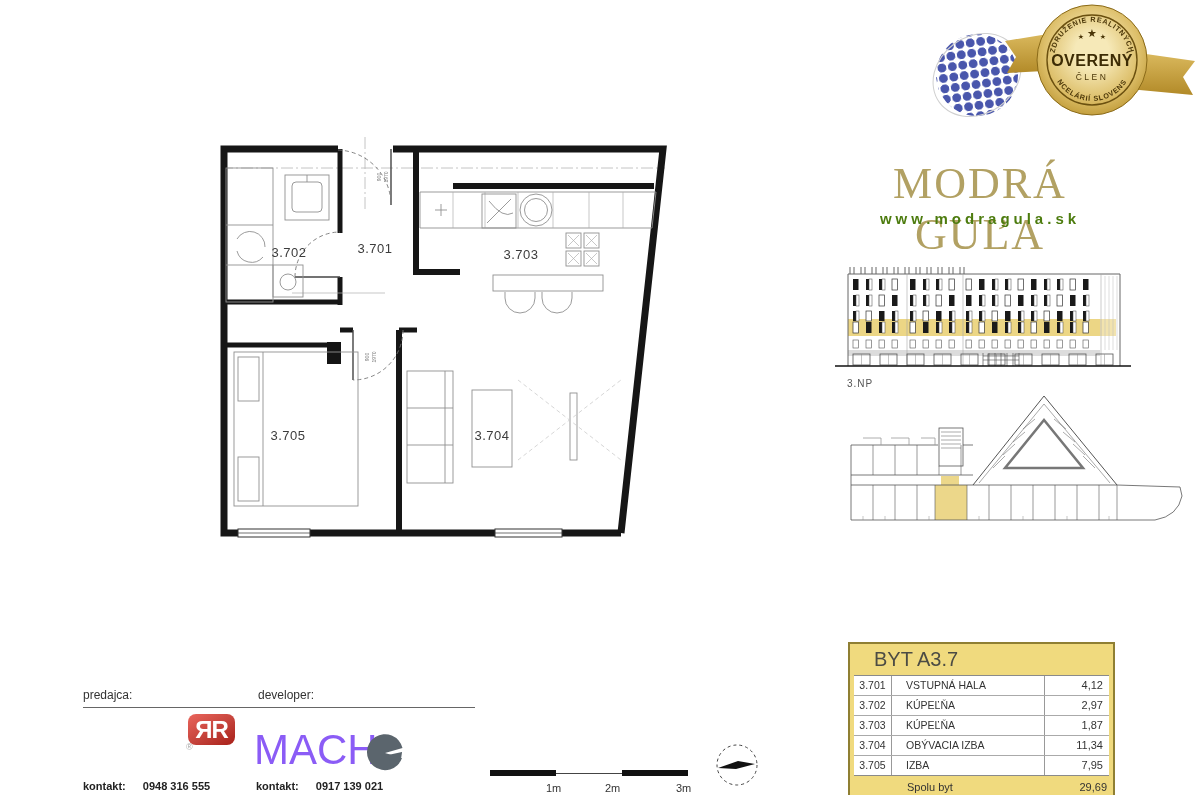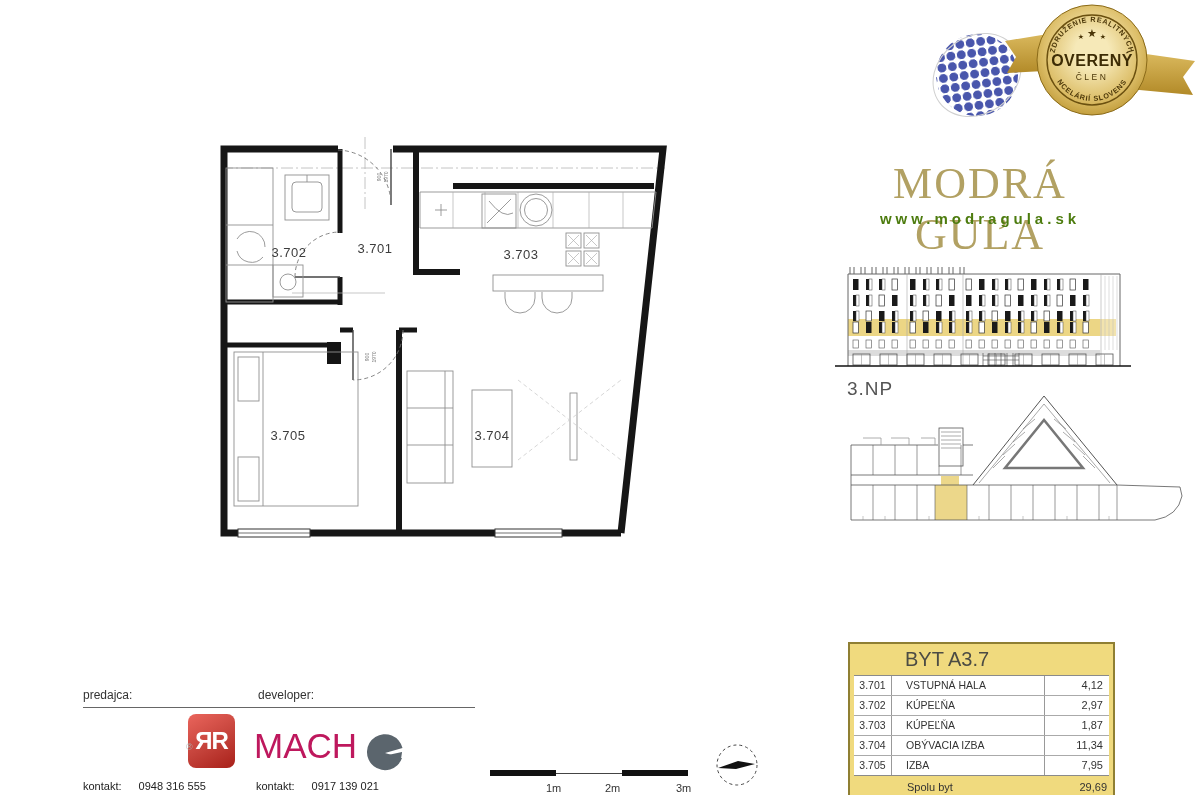--- a/index.html
+++ b/index.html
@@ -15,21 +15,21 @@
   .medal-svg{position:absolute;left:1005px;top:3px;width:192px;height:122px;}
 
   
   .brand-title{position:absolute;left:840px;top:158px;width:280px;text-align:center;
       font-family:"Liberation Serif",serif;font-size:44px;letter-spacing:2px;color:#b2a163;}
   .brand-site{position:absolute;left:840px;top:210px;width:280px;text-align:center;
       font-size:15px;font-weight:bold;letter-spacing:4px;color:#4d7c0f;}
 
   
   .elev-svg{position:absolute;left:833px;top:254px;width:300px;height:118px;}
-  .floor-label{position:absolute;left:847px;top:378px;font-size:19px;color:#555;letter-spacing:1px;}
+  .floor-label{position:absolute;left:847px;top:378px;font-size:10px;color:#555;letter-spacing:1px;}
   .site-svg{position:absolute;left:833px;top:388px;width:365px;height:168px;}
   .plan-svg{position:absolute;left:213px;top:135px;width:470px;height:412px;}
 
   .plan-svg .w7{stroke:#161616;stroke-width:7;fill:none;}
   .plan-svg .w6{stroke:#161616;stroke-width:6;fill:none;}
   .plan-svg .w5{stroke:#161616;stroke-width:5;fill:none;}
   .plan-svg .axis{stroke:#b5b5b5;stroke-width:.8;fill:none;stroke-dasharray:12 3 2 3;}
   .plan-svg .win{fill:#fff;stroke:#333;stroke-width:1;}
   .plan-svg .thin{stroke:#333;stroke-width:.7;}
   .plan-svg .door line{stroke:#444;stroke-width:1.4;}
@@ -37,42 +37,42 @@
   .plan-svg .f{stroke:#909090;stroke-width:.9;fill:none;}
   .plan-svg .f2{stroke:#b0b0b0;stroke-width:.7;fill:none;}
   .plan-svg .rl{font-family:"Liberation Sans",sans-serif;font-size:13px;fill:#3c3c3c;
                 letter-spacing:.5px;text-anchor:middle;}
   .plan-svg .dim{font-family:"Liberation Sans",sans-serif;font-size:5px;fill:#777;text-anchor:middle;}
   .plan-svg .pd{stroke:#cccccc;stroke-width:.8;fill:none;stroke-dasharray:4 3;}
 
   
   .area-table{position:absolute;left:848px;top:642px;width:267px;border:2px solid #8f7f33;
       background:#f0da7e;box-sizing:border-box;font-size:11px;color:#333;}
-  .at-header{height:31px;line-height:31px;padding-left:55px;font-size:20px;color:#4c4c44;}
+  .at-header{height:31px;line-height:31px;padding-left:24px;font-size:20px;color:#4c4c44;}
   .at-rows{margin:0 4px;background:#fff;border-top:1px solid #8a8a8a;border-bottom:1px solid #8a8a8a;}
   .at-row{display:flex;height:19px;line-height:19px;border-bottom:1px solid #aaa;}
   .at-row:last-child{border-bottom:none;}
   .at-row .c1{width:37px;text-align:center;border-right:1px solid #999;font-size:10.5px;}
   .at-row .c2{flex:1;padding-left:14px;font-size:10.5px;}
   .at-row .c3{width:58px;text-align:right;padding-right:6px;border-left:1px solid #999;}
   .at-footer{display:flex;height:22px;line-height:22px;}
   .at-footer .c2{flex:1;padding-left:57px;}
   .at-footer .c3{width:58px;text-align:right;padding-right:6px;}
 
   
   .f-label{position:absolute;top:688px;font-size:12px;color:#333;}
   .f-rule{position:absolute;left:83px;top:707px;width:392px;height:1px;background:#666;}
-  .herrys-mark{position:absolute;left:188px;top:714px;width:47px;height:54px;border-radius:8px;
+  .herrys-mark{position:absolute;left:188px;top:714px;width:47px;height:31px;border-radius:8px;
       background:linear-gradient(150deg,#ea655c,#c4423a 55%,#a82019);display:flex;
       align-items:center;justify-content:center;color:#fff;font-size:24px;font-weight:bold;letter-spacing:-1px;}
   .herrys-name{position:absolute;left:85px;top:745px;font-size:27px;color:#bcbcbc;letter-spacing:4px;}
   .herrys-reg{position:absolute;left:186px;top:742px;font-size:9px;color:#aaa;}
-  .macho-name{position:absolute;left:254px;top:726px;font-size:35px;color:#be185d;letter-spacing:0px;}
+  .macho-name{position:absolute;left:254px;top:726px;font-size:42px;color:#8b5cf6;letter-spacing:0px;}
   .macho-pie{position:absolute;left:366px;top:734px;width:38px;height:38px;}
-  .contact{position:absolute;top:780px;font-size:11px;color:#222;}
+  .contact{position:absolute;top:780px;font-size:11px;color:#222;font-weight:bold;}
   .contact .ph{margin-left:14px;}
 
   .caption{position:absolute;left:495px;top:743px;font-size:17px;color:#2b2b2b;}
   .scalebar{position:absolute;left:490px;top:770px;width:210px;height:25px;}
   .sb-seg1,.sb-seg2{position:absolute;top:0;width:66px;height:6px;background:#111;}
   .sb-seg1{left:0;} .sb-seg2{left:132px;}
   .sb-mid{position:absolute;left:66px;top:3px;width:66px;height:1px;background:#444;}
   .sb-lab{position:absolute;top:12px;font-size:11px;color:#333;}
   .compass{position:absolute;left:714px;top:742px;width:46px;height:46px;}
 </style>

